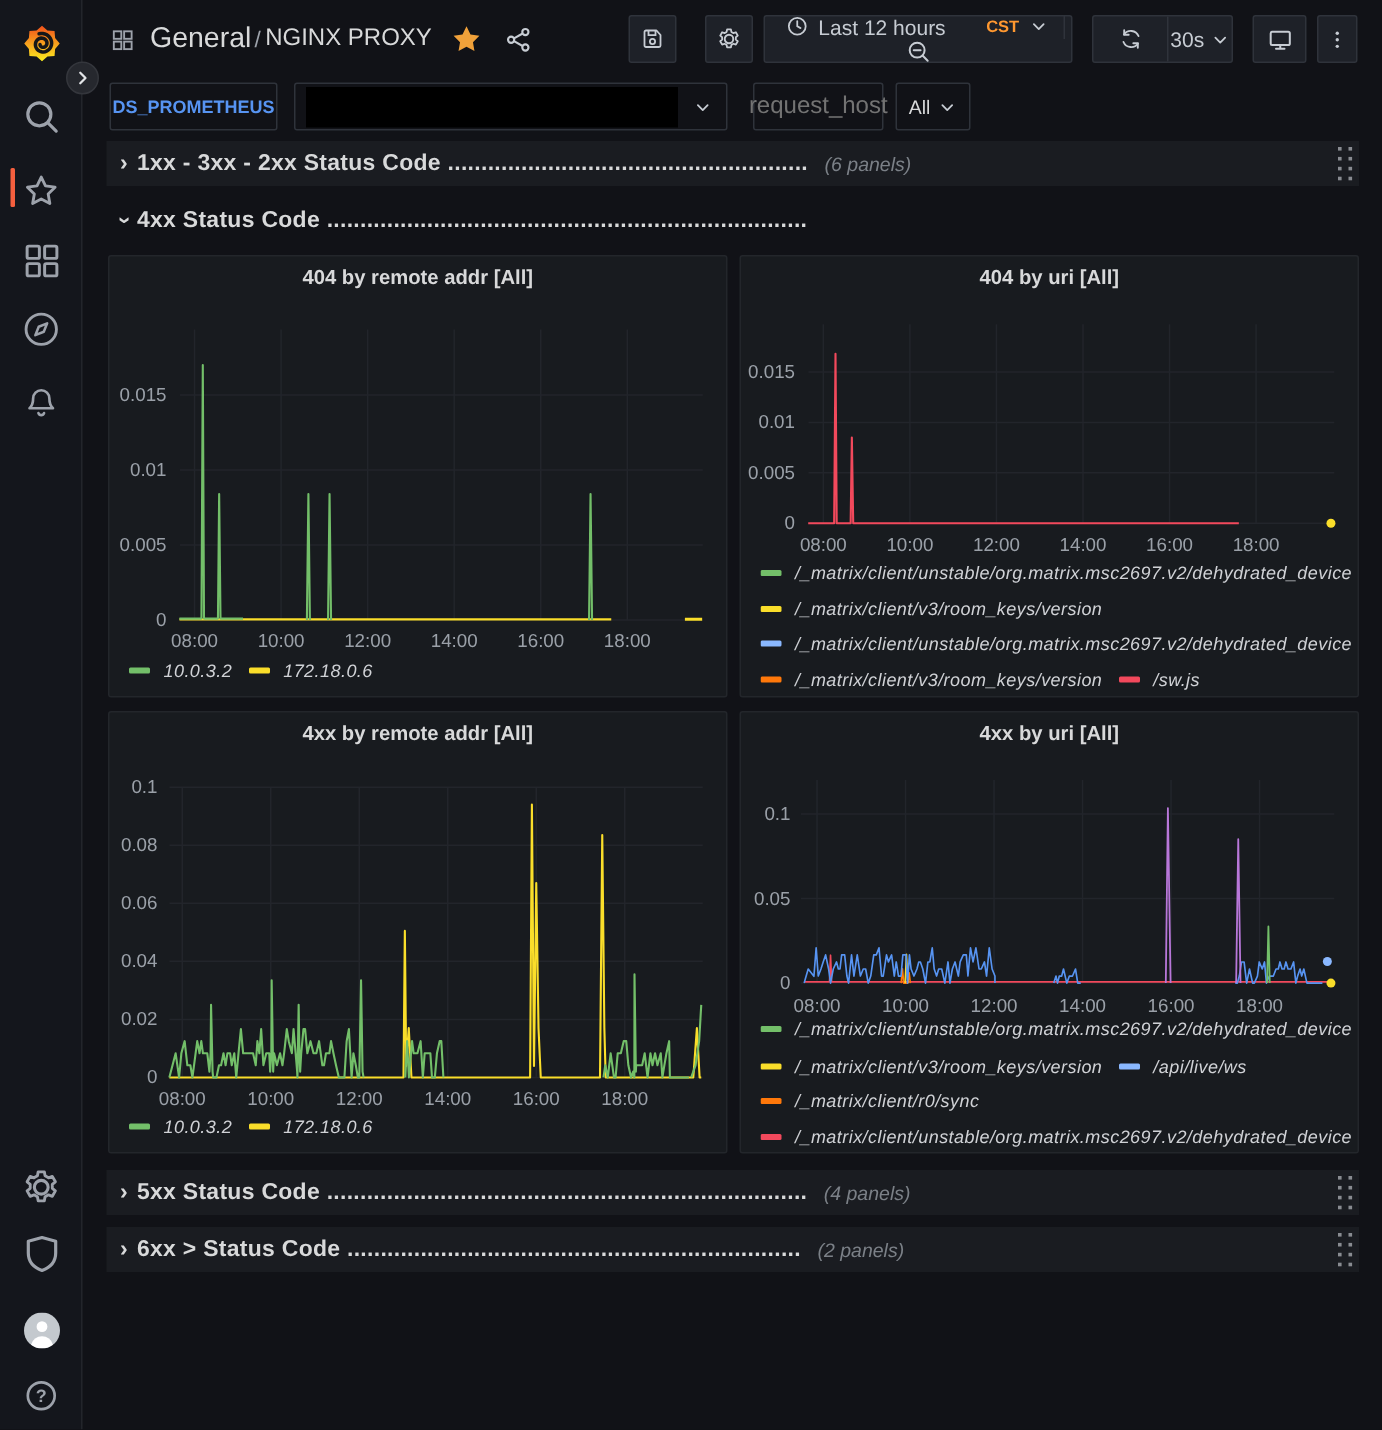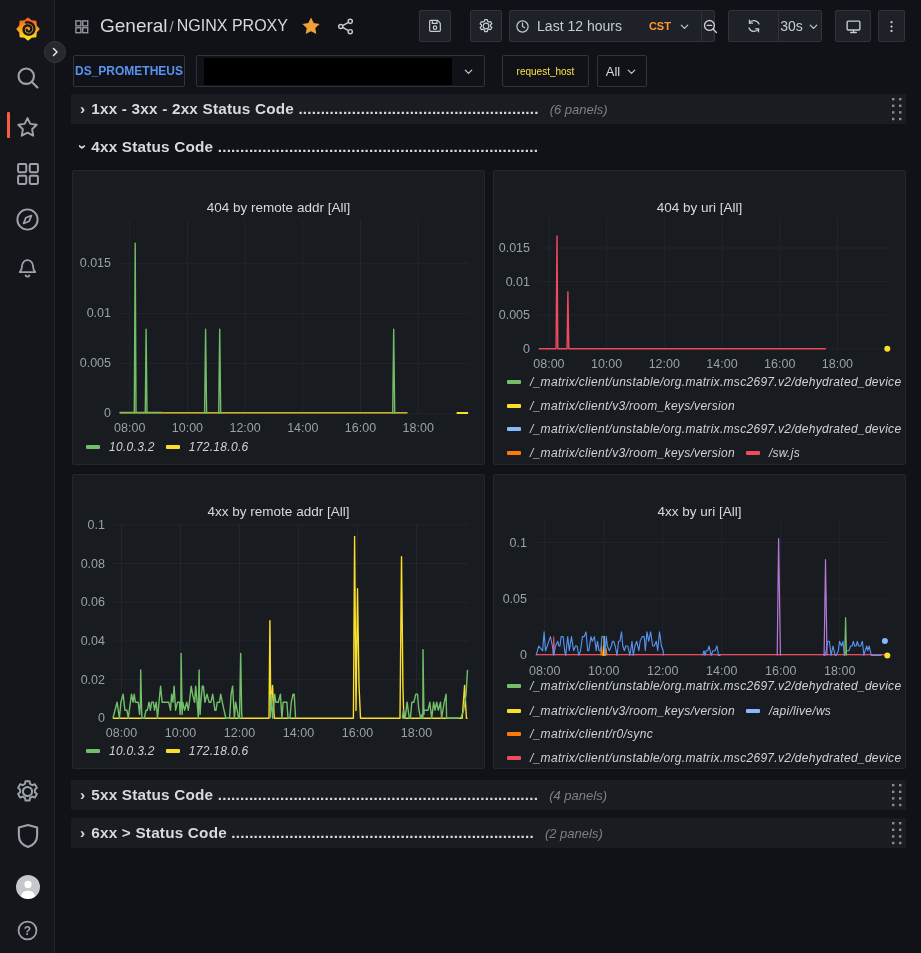--- a/index.html
+++ b/index.html
@@ -16,21 +16,21 @@
 .grp { display:flex; align-items:center; }
 
 .vbox { position:absolute; top:55px; height:32px; background:#111217; border:1px solid #2f333b; border-radius:2px; display:flex; align-items:center; }
 
 .rowhdr { position:absolute; left:71px; width:835px; height:30px; background:#1a1c21; color:#d8d9da; display:flex; align-items:center; font-size:15.3px; font-weight:bold; letter-spacing:0.2px; }
 .rowhdr .chev { margin:0 6px 0 9px; color:#d8d9da; }
 .panels { font-size:13px; color:#7b8087; font-weight:normal; font-style:italic; margin-left:11px; letter-spacing:0; }
 .dragh { position:absolute; right:2px; top:3px; }
 
 .panel { position:absolute; width:413px; height:295px; background:#181b1f; border:1px solid #23262b; border-radius:2px; overflow:hidden; }
-.ptitle { position:absolute; top:6px; left:0; width:100%; text-align:center; color:#d8d9da; font-size:13.5px; font-weight:normal;margin-top:23px; }
+.ptitle { position:absolute; top:6px; left:0; width:100%; text-align:center; color:#d8d9da; font-size:13.5px; font-weight:bold; }
 .ax { font-size:12.5px; fill:#9aa0a8; font-family:"Liberation Sans",sans-serif; }
 .legend { position:absolute; left:13px; color:#d0d2d6; font-size:12px; letter-spacing:0.3px; white-space:nowrap; overflow:hidden; width:399px; }
 .legend .sw { display:inline-block; width:14px; height:4px; border-radius:1px; vertical-align:middle; margin-right:9px; position:relative; top:-1px; }
 .legend .li { margin-right:11px;font-style:italic; }
 </style></head><body>
 <div id="root">
 
 <div id="sidebar">
   <div class="sic" style="top:16px;">
         <svg width="24" height="26" viewBox="0 0 100 110">
@@ -141,21 +141,21 @@
           <path d="M8 3.8v4.4h7V3.8" stroke="currentColor" stroke-width="1.8"></path>
           <circle cx="12" cy="14.5" r="2.6" stroke="currentColor" stroke-width="1.8"></circle>
         </svg>
       </div>
   <div class="btn" style="left:414px; width:32px;">
         <svg width="18" height="18" viewBox="0 0 24 24" fill="none">
           <path d="M12 8.2a3.8 3.8 0 1 0 0 7.6 3.8 3.8 0 0 0 0-7.6z" stroke="currentColor" stroke-width="1.7"></path>
           <path d="M10.3 3.5h3.4l.4 2.2 1.9 1.1 2.1-.8 1.7 3-1.7 1.4v2.2l1.7 1.4-1.7 3-2.1-.8-1.9 1.1-.4 2.2h-3.4l-.4-2.2-1.9-1.1-2.1.8-1.7-3 1.7-1.4v-2.2L4.2 9l1.7-3 2.1.8 1.9-1.1z" stroke="currentColor" stroke-width="1.6" stroke-linejoin="round"></path>
         </svg>
       </div>
-  <div class="btn" style="left:453px; width:206px;">
+  <div class="btn" style="left:453px; width:206px;flex-direction:column;">
     <span class="grp" style="gap:7px; padding:0 10px 0 10px; height:100%; border-right:1px solid #2f333b; flex:1;">
       <svg width="15" height="15" viewBox="0 0 24 24" fill="none">
             <circle cx="12" cy="12" r="9" stroke="currentColor" stroke-width="1.9"></circle>
             <path d="M12 6.5V12l3.5 2" stroke="currentColor" stroke-width="1.9" stroke-linecap="round"></path>
           </svg>
           <span style="font-size:14px; color:#c7ccd3; font-weight:500;">Last 12 hours</span>
       <span style="font-size:11px; color:#FF9830; font-weight:bold;padding-left:20px;">CST</span>
       <span style="color:#c7ccd3; display:flex;">
             <svg width="13" height="13" viewBox="0 0 24 24" fill="none">
               <path d="M6 9.5l6 6 6-6" stroke="currentColor" stroke-width="2.2" stroke-linecap="round" stroke-linejoin="round"></path>
@@ -204,21 +204,21 @@
     </div>
 <div class="vbox" style="left:196px; width:289px;">
   <span style="position:absolute; left:7px; top:2px; width:248px; height:27px; background:#000;"></span>
   <span style="position:absolute; right:9px; color:#c7ccd3; display:flex;">
         <svg width="13" height="13" viewBox="0 0 24 24" fill="none">
           <path d="M6 9.5l6 6 6-6" stroke="currentColor" stroke-width="2.2" stroke-linecap="round" stroke-linejoin="round"></path>
         </svg>
       </span>
 </div>
 <div class="vbox" style="left:502px; width:87px; justify-content:center;">
-      <span style="color:#fde047; font-size:10px; font-weight:500;">request_host</span>
+      <span style="color:#737373; font-size:16px; font-weight:500;">request_host</span>
     </div>
 <div class="vbox" style="left:597px; width:50px; justify-content:center; gap:5px;text-align:right;">
       <span style="color:#d8d9da; font-size:13px; font-weight:500;">All</span>
       <span style="color:#c7ccd3; display:flex;">
         <svg width="13" height="13" viewBox="0 0 24 24" fill="none">
           <path d="M6 9.5l6 6 6-6" stroke="currentColor" stroke-width="2.2" stroke-linecap="round" stroke-linejoin="round"></path>
         </svg>
       </span>
     </div>
 

